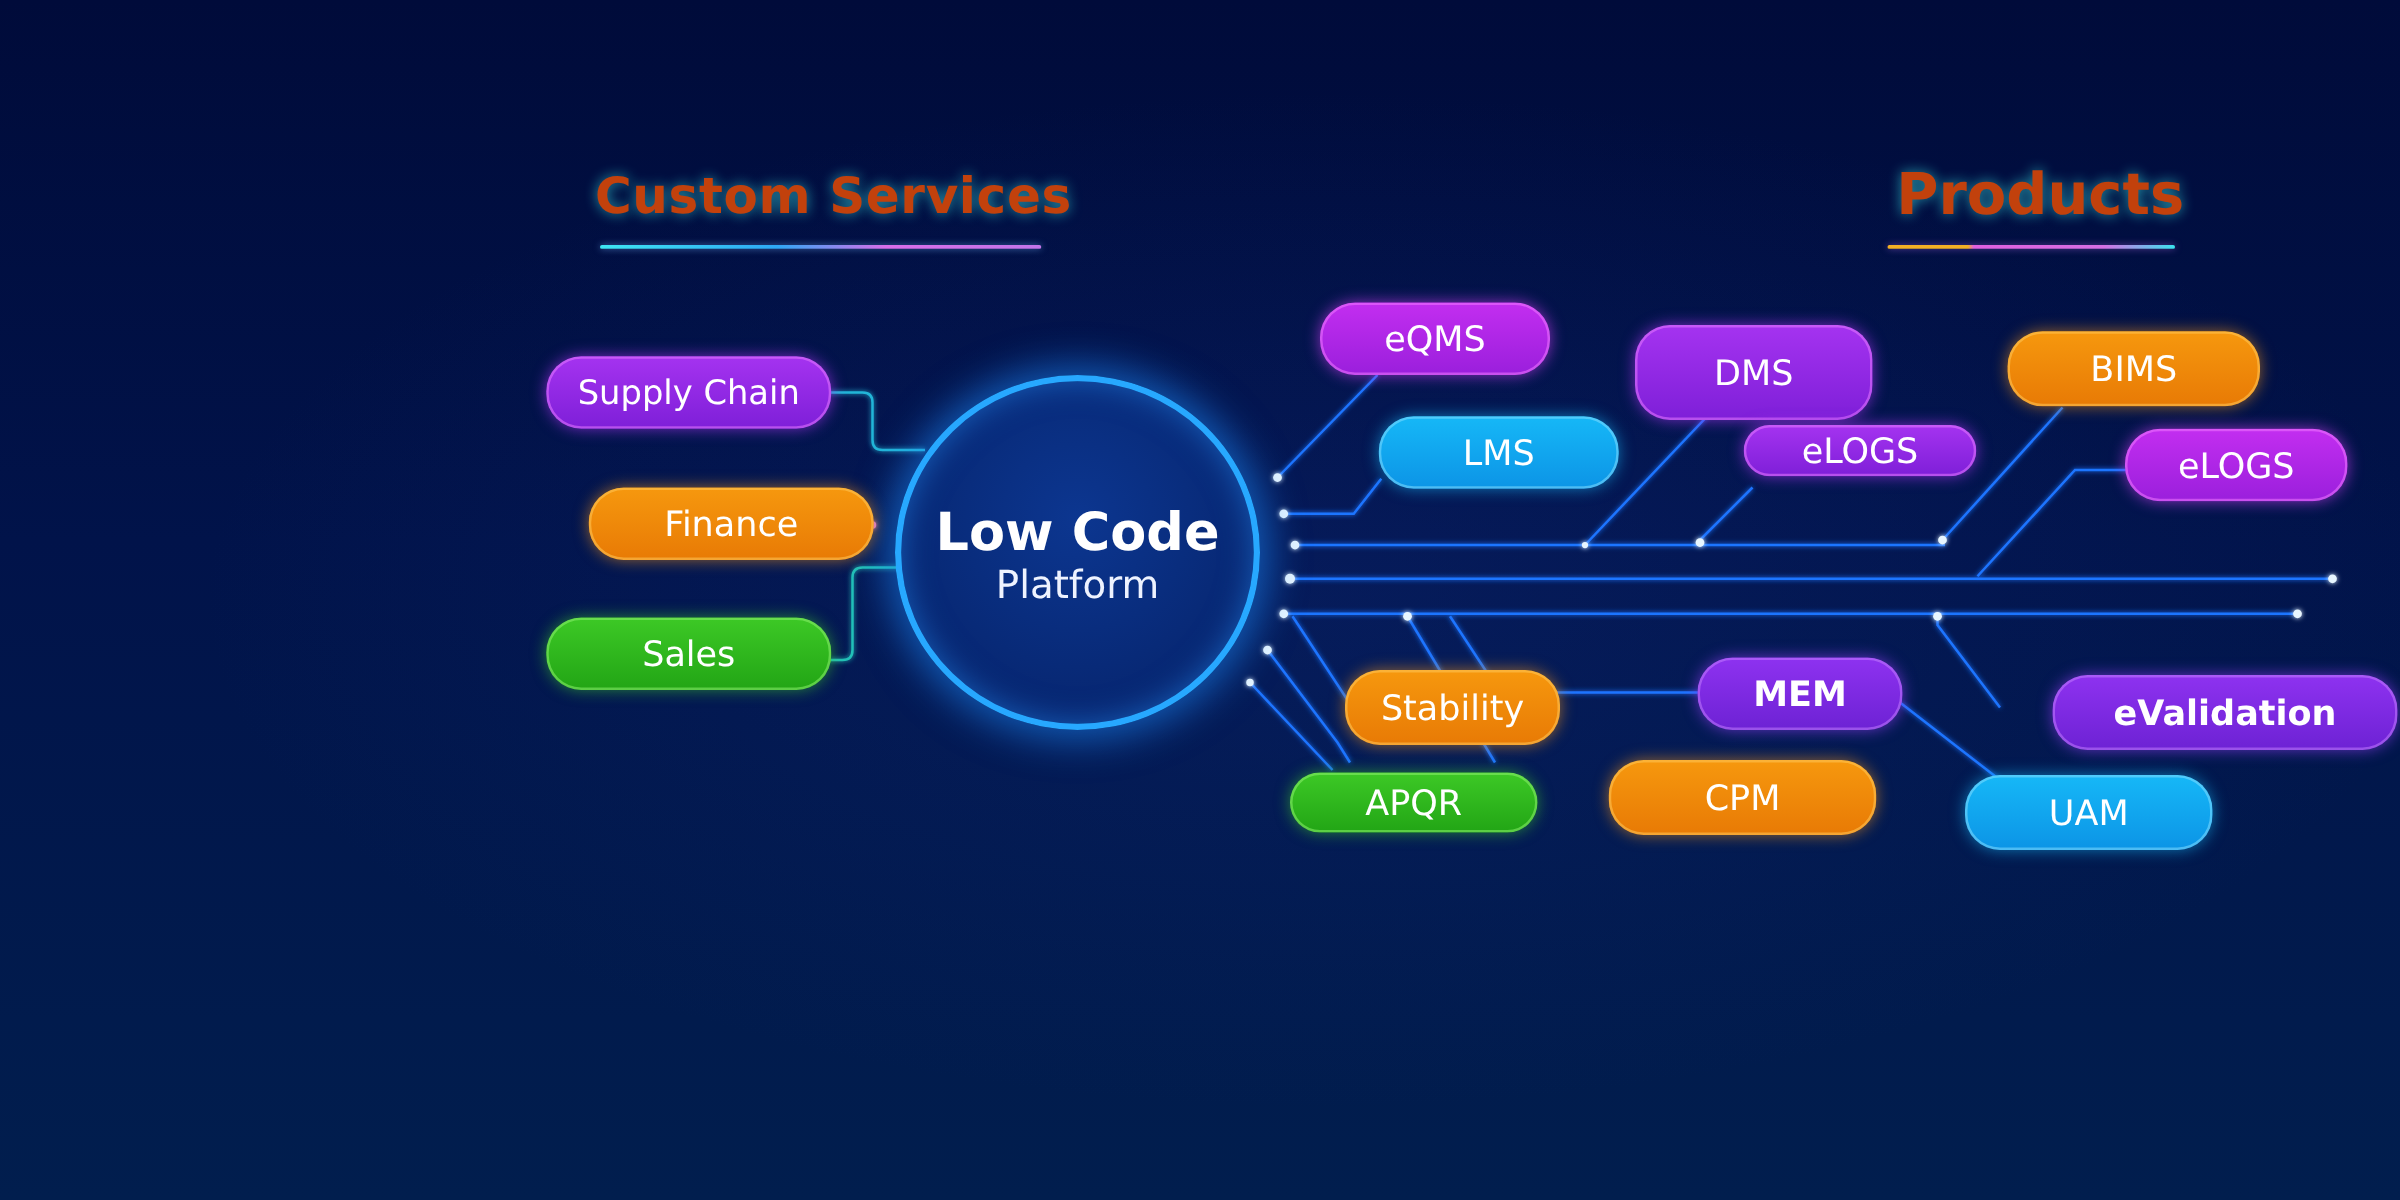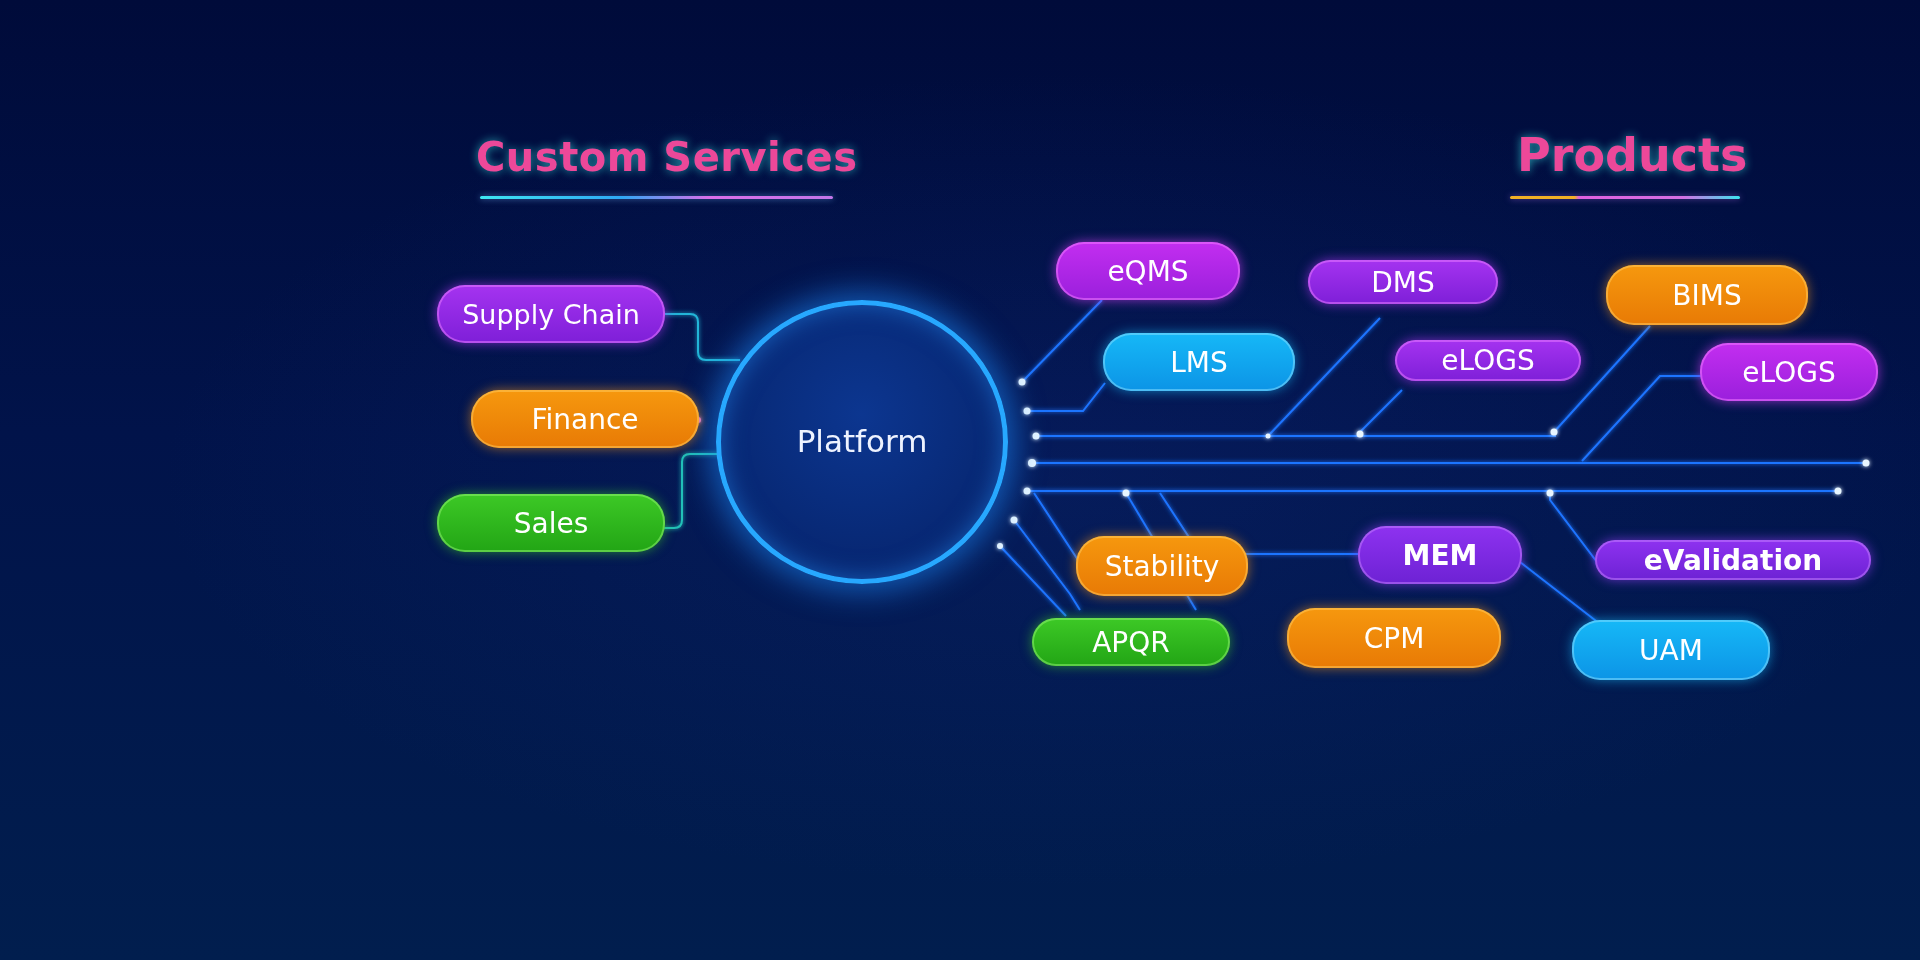--- a/index.html
+++ b/index.html
@@ -7,21 +7,21 @@
     width:1920px; height:960px; overflow:hidden; position:relative;
     background: linear-gradient(180deg, #000b3a 0%, #01134a 45%, #011e4e 100%);
     font-family: "DejaVu Sans", sans-serif;
   }
   .vignette {
     position:absolute; inset:0;
     background: radial-gradient(ellipse at 55% 50%, rgba(20,50,140,0.25) 0%, rgba(0,0,0,0) 60%);
     pointer-events:none;
   }
   .heading {
-    position:absolute; color:#ec4899; font-weight:600;
+    position:absolute; color:#c2410c; font-weight:600;
     text-shadow: 0 0 10px rgba(62,240,238,0.6);
     font-family: "DejaVu Sans", sans-serif;
   }
   #h-custom { left:476px; top:134px; font-size:40px; letter-spacing:0.5px; }
   #h-products { left:1517px; top:128px; font-size:46px; }
   .uline { position:absolute; height:3px; border-radius:2px; }
   #u-custom { left:480px; top:196px; width:353px;
     background: linear-gradient(90deg, #3ee6f2 0%, #2ea8f5 40%, #d96ee9 65%, #c276e9 100%);
     box-shadow:0 0 6px rgba(120,180,255,0.6); }
   #u-products { left:1510px; top:196px; width:230px;
@@ -114,31 +114,32 @@
     <circle cx="1360" cy="434" r="3.5"></circle>
     <circle cx="1554" cy="432" r="3.5"></circle>
     <circle cx="1866" cy="463" r="3.5"></circle>
     <circle cx="1838" cy="491" r="3.5"></circle>
     <circle cx="1126" cy="493" r="3.5"></circle>
     <circle cx="1550" cy="493" r="3.5"></circle>
   </g>
 </svg>
 
 <div class="hub">
+  <div class="hub-title">Low Code</div>
   <div class="hub-sub">Platform</div>
 </div>
 
 <div class="pill purple" style="left:437px; top:285px; width:228px; height:58px; font-size:27px;">Supply Chain</div>
 <div class="pill orange" style="left:437px; top:390px; width:228px; height:58px;margin-left:34px;">Finance</div>
 <div class="pill green" style="left:437px; top:494px; width:228px; height:58px;">Sales</div>
 
 <div class="pill magenta" style="left:1056px; top:242px; width:184px; height:58px;">eQMS</div>
 <div class="pill cyan" style="left:1103px; top:333px; width:192px; height:58px;">LMS</div>
-<div class="pill purple" style="left:1308px; top:260px; width:190px; height:44px;text-align:center;">DMS</div>
+<div class="pill purple" style="left:1308px; top:260px; width:190px; height:76px;text-align:center;">DMS</div>
 <div class="pill purple" style="left:1395px; top:340px; width:186px; height:41px;">eLOGS</div>
 <div class="pill orange" style="left:1606px; top:265px; width:202px; height:60px;">BIMS</div>
 <div class="pill magenta" style="left:1700px; top:343px; width:178px; height:58px;">eLOGS</div>
 <div class="pill orange" style="left:1076px; top:536px; width:172px; height:60px;">Stability</div>
 <div class="pill green" style="left:1032px; top:618px; width:198px; height:48px;">APQR</div>
 <div class="pill violet" style="left:1358px; top:526px; width:164px; height:58px;">MEM</div>
 <div class="pill orange" style="left:1287px; top:608px; width:214px; height:60px;">CPM</div>
-<div class="pill violet" style="left:1595px; top:540px; width:276px; height:40px;">eValidation</div>
+<div class="pill violet" style="left:1642px; top:540px; width:276px; height:60px;">eValidation</div>
 <div class="pill cyan" style="left:1572px; top:620px; width:198px; height:60px;text-align:right;">UAM</div>
 
 </body></html>

